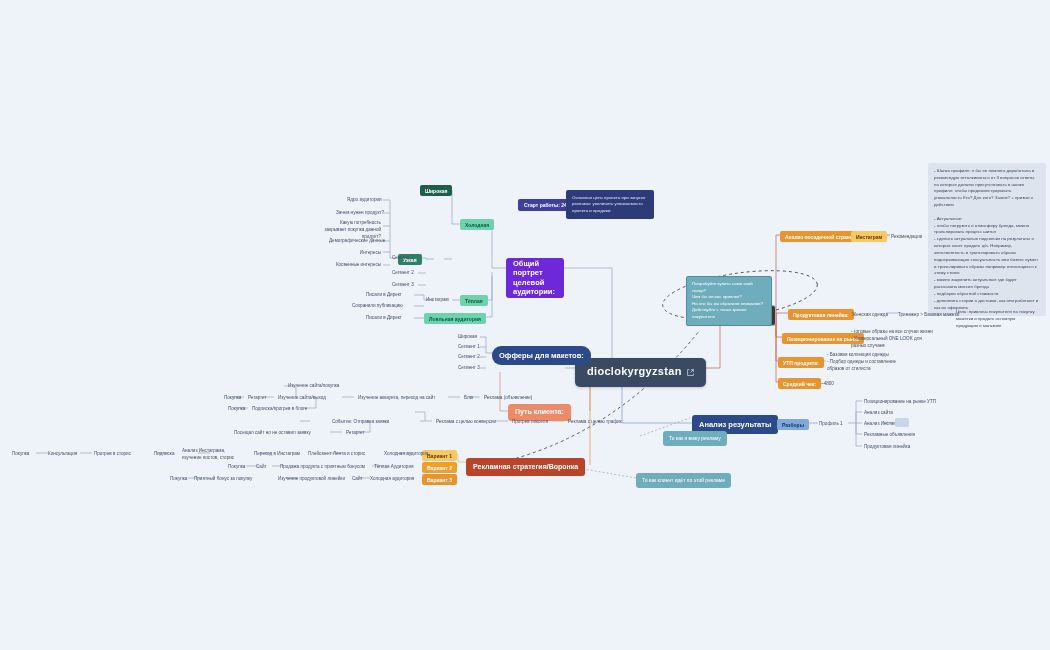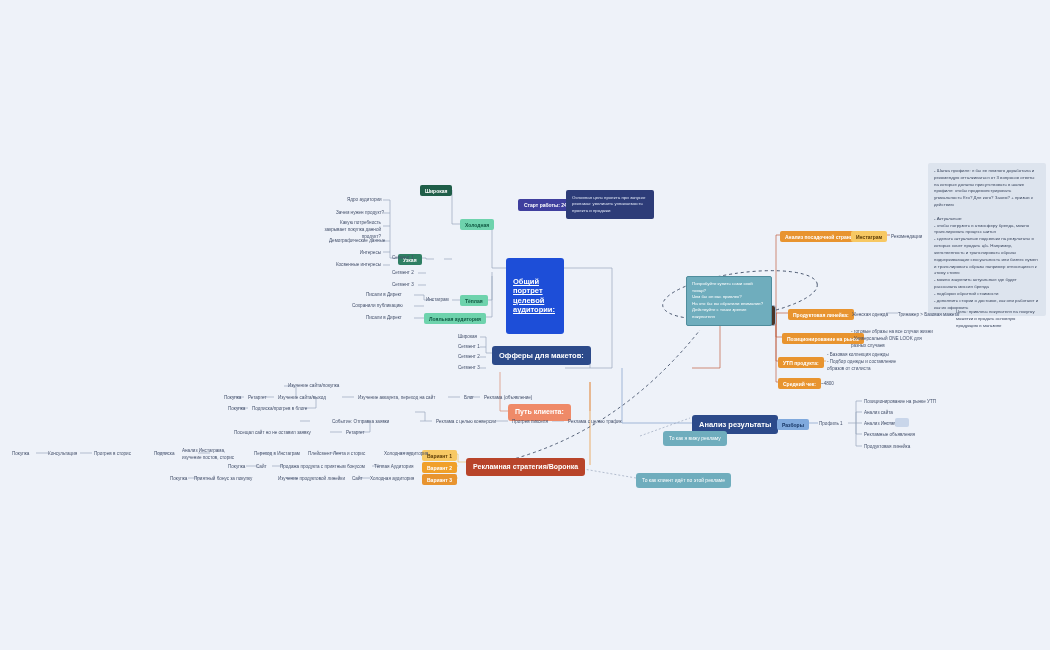--- a/index.html
+++ b/index.html
@@ -30,28 +30,27 @@
     background: #3b4a63;
     color: #ffffff;
     font-size: 11px;
     font-weight: bold;
     padding: 7px 12px;
     border-radius: 5px;
     letter-spacing: .3px;
     box-shadow: 0 1px 3px rgba(0,0,0,.18);
   }
   .n-green {
-    background: #1d4ed8;
+    background: #6d28d9;
     color: #ffffff;
     font-size: 7.5px;
     font-weight: bold;
-    padding: 19px 7px;
-    border-radius: 3px;
-    white-space: normal;
-    text-decoration: underline;
+    padding: 1px 7px;
+    border-radius: 3px;
+    white-space: normal;
   }
   .n-greenlt {
     background: #6ed3ad;
     color: #0f5741;
     font-size: 5px;
     font-weight: bold;
     padding: 2.5px 5px;
     border-radius: 2px;
   }
   .n-greendk {
@@ -294,20 +293,26 @@
 
       <path d="M640 436 L690 418" stroke="#9aa6bb" stroke-dasharray="2 2"></path>
       <path d="M636 478 L560 465" stroke="#9aa6bb" stroke-dasharray="2 2"></path>
     </g>
 
     <ellipse cx="740" cy="295" rx="78" ry="22" fill="none" stroke="#2b3a55" stroke-width="0.8" stroke-dasharray="3 3" transform="rotate(-8 740 295)"></ellipse>
 
     <path d="M510 460 Q620 430 700 330" fill="none" stroke="#2b3a55" stroke-width="0.8" stroke-dasharray="3 3"></path>
   </svg>
 
+  <div class="node n-central" style="left:575px; top:358px;">
+    <span>dioclokyrgyzstan</span><span class="ext-icon"><svg width="7" height="7" viewBox="0 0 12 12">
+          <path d="M4 1H1v10h10V8" stroke="#cfd8e8" stroke-width="1.3" fill="none"></path>
+          <path d="M7 1h4v4M11 1 6 6" stroke="#cfd8e8" stroke-width="1.3" fill="none"></path>
+        </svg></span>
+  </div>
 
   <div class="node n-violet" style="left:518px; top:199px;">Старт работы: 24.2</div>
   <div class="node n-navybox" style="left:566px; top:190px; width:88px;">Основная цель проекта при запуске рекламы: увеличить узнаваемость проекта и продажи</div>
 
   <div class="node n-green" style="left:506px; top:258px; width:58px;">Общий портрет целевой аудитории:</div>
 
   <div class="node n-greenlt" style="left:460px; top:219px;">Холодная</div>
   <div class="node n-greendk" style="left:420px; top:185px;">Широкая</div>
   <div class="node n-greenmid" style="left:398px; top:254px;">Узкая</div>
 
@@ -323,21 +328,21 @@
   <div class="node n-plain" style="left:390px; top:269px;">Сегмент 2</div>
   <div class="node n-plain" style="left:390px; top:281px;">Сегмент 3</div>
 
   <div class="node n-plain" style="left:345px; top:196px; text-align:right; width:38px;">Ядро аудитории</div>
   <div class="node n-plain" style="left:334px; top:209px; text-align:right; width:49px;">Зачем нужен продукт?</div>
   <div class="node n-plainwrap" style="left:317px; top:219px; width:66px; text-align:right;">Какую потребность закрывает покупка данной продукт?</div>
   <div class="node n-plain" style="left:327px; top:237px; text-align:right; width:56px;">Демографические данные</div>
   <div class="node n-plain" style="left:355px; top:249px; text-align:right; width:28px;">Интересы</div>
   <div class="node n-plain" style="left:333px; top:261px; text-align:right; width:50px;">Косвенные интересы</div>
 
-  <div class="node n-blue" style="left:492px; top:346px;">Офферы для макетов:</div>
+  <div class="node n-blue" style="left:492px; top:346px;border-radius:9px;">Офферы для макетов:</div>
   <div class="node n-plain" style="left:456px; top:333px;">Широкая</div>
   <div class="node n-plain" style="left:456px; top:343px;">Сегмент 1</div>
   <div class="node n-plain" style="left:456px; top:353px;">Сегмент 2</div>
   <div class="node n-plain" style="left:456px; top:364px;">Сегмент 3</div>
 
   <div class="node n-salmon" style="left:508px; top:404px;">Путь клиента:</div>
   <div class="node n-plain" style="left:286px; top:382px;">Изучение сайта/покупка</div>
   <div class="node n-plain" style="left:222px; top:394px;">Покупка</div>
   <div class="node n-plain" style="left:246px; top:394px;">Ретаргет</div>
   <div class="node n-plain" style="left:276px; top:394px;">Изучение сайта/выход</div>

